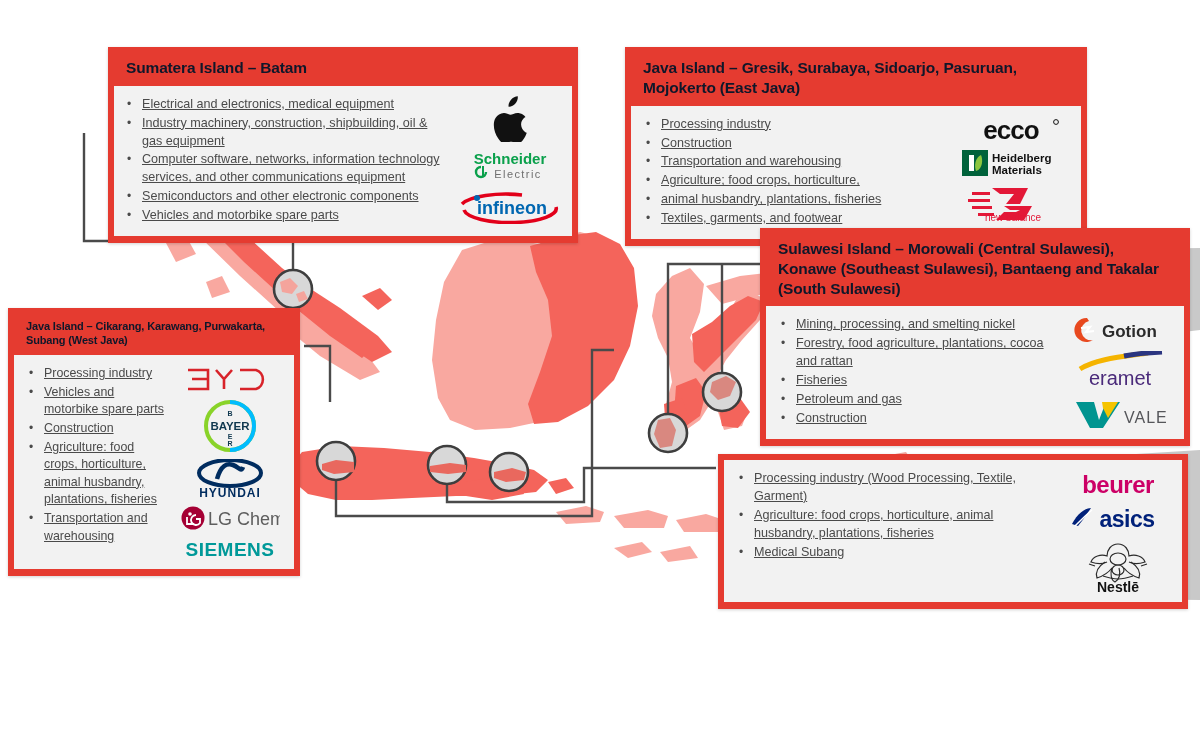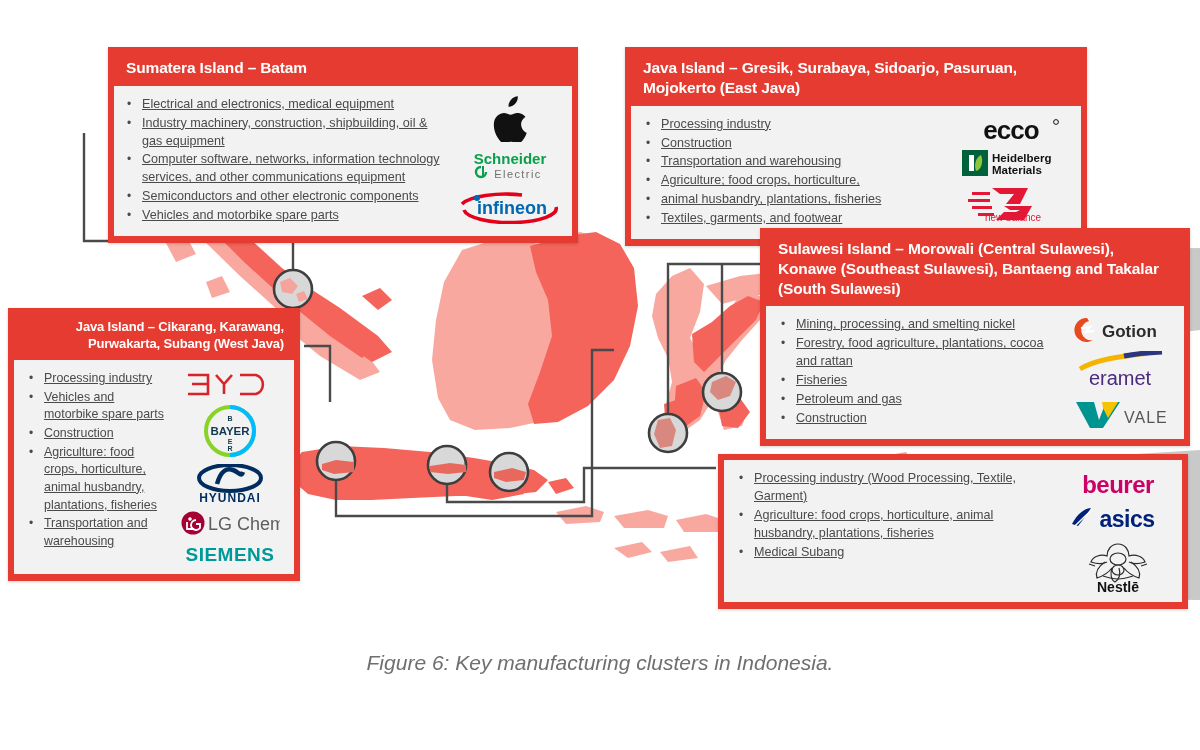--- a/index.html
+++ b/index.html
@@ -21,21 +21,21 @@
 
   
   .card{
     position:absolute;
     background:#e53b30;
     padding:6px 6px 7px 6px;
     box-sizing:border-box;
     box-shadow:0 1px 3px rgba(0,0,0,.18);
   }
   .card-title{
-    color:#ffffff;
+    color:#0f172a;
     font-weight:bold;
     font-size:15.5px;
     line-height:1.28;
     padding:5px 10px 8px 12px;
     letter-spacing:-.15px;
   }
   .card-body{
     background:#f2f2f2;
     display:flex;
     padding:8px 6px 8px 4px;
@@ -81,21 +81,21 @@
   #card-sumatera .bullets{padding-left:2px;}
   #card-sumatera .logos{width:108px;gap:7px;}
 
   #card-eastjava{left:625px;top:47px;width:462px;}
   #card-eastjava .logos{width:112px;gap:4px;}
 
   #card-sulawesi{left:760px;top:228px;width:430px;}
   #card-sulawesi .logos{width:104px;gap:7px;}
 
   #card-westjava{left:8px;top:308px;width:292px;}
-  #card-westjava .card-title{font-size:13px;text-align:right;}
+  #card-westjava .card-title{font-size:11px;}
   #card-westjava .logos{width:104px;gap:6px;padding-top:4px;}
   #card-westjava .bullet{font-size:12.4px;}
 
   #card-centraljava{left:718px;top:454px;width:470px;}
   #card-centraljava .logos{width:104px;gap:6px;}
 
   
   #caption{
     position:absolute;
     left:0;top:648px;width:1200px;
@@ -492,16 +492,15 @@
             <path d="M28 38 C34 40 40 41 43 41 C46 41 52 40 58 38"></path>
             <path d="M20 28 L14 26 M66 28 L72 26"></path>
           </g>
           <text x="43" y="54" text-anchor="middle" font-family="Liberation Sans, sans-serif" font-size="14" font-weight="bold" fill="#111">Nestlē</text>
         </svg>
       </div>
     </div>
   </div>
 
   <div id="caption">
-    <div>Figure 6: Key manufacturing clusters in Indonesia.</div>
   </div>
 
 </div>
 
 </body></html>

